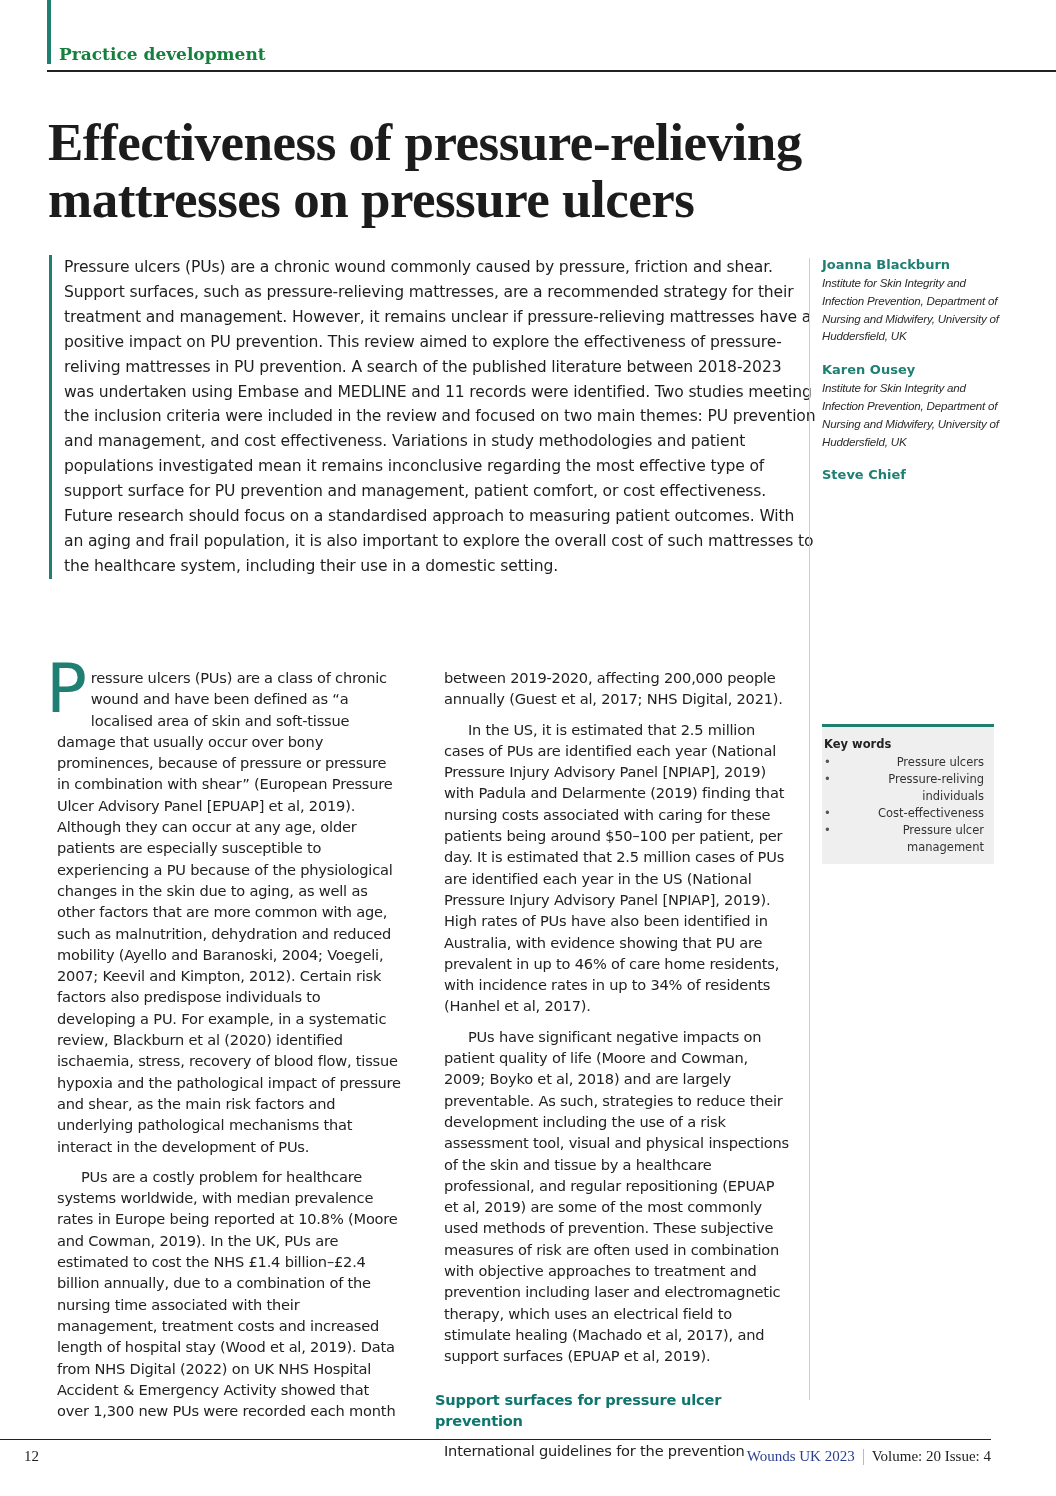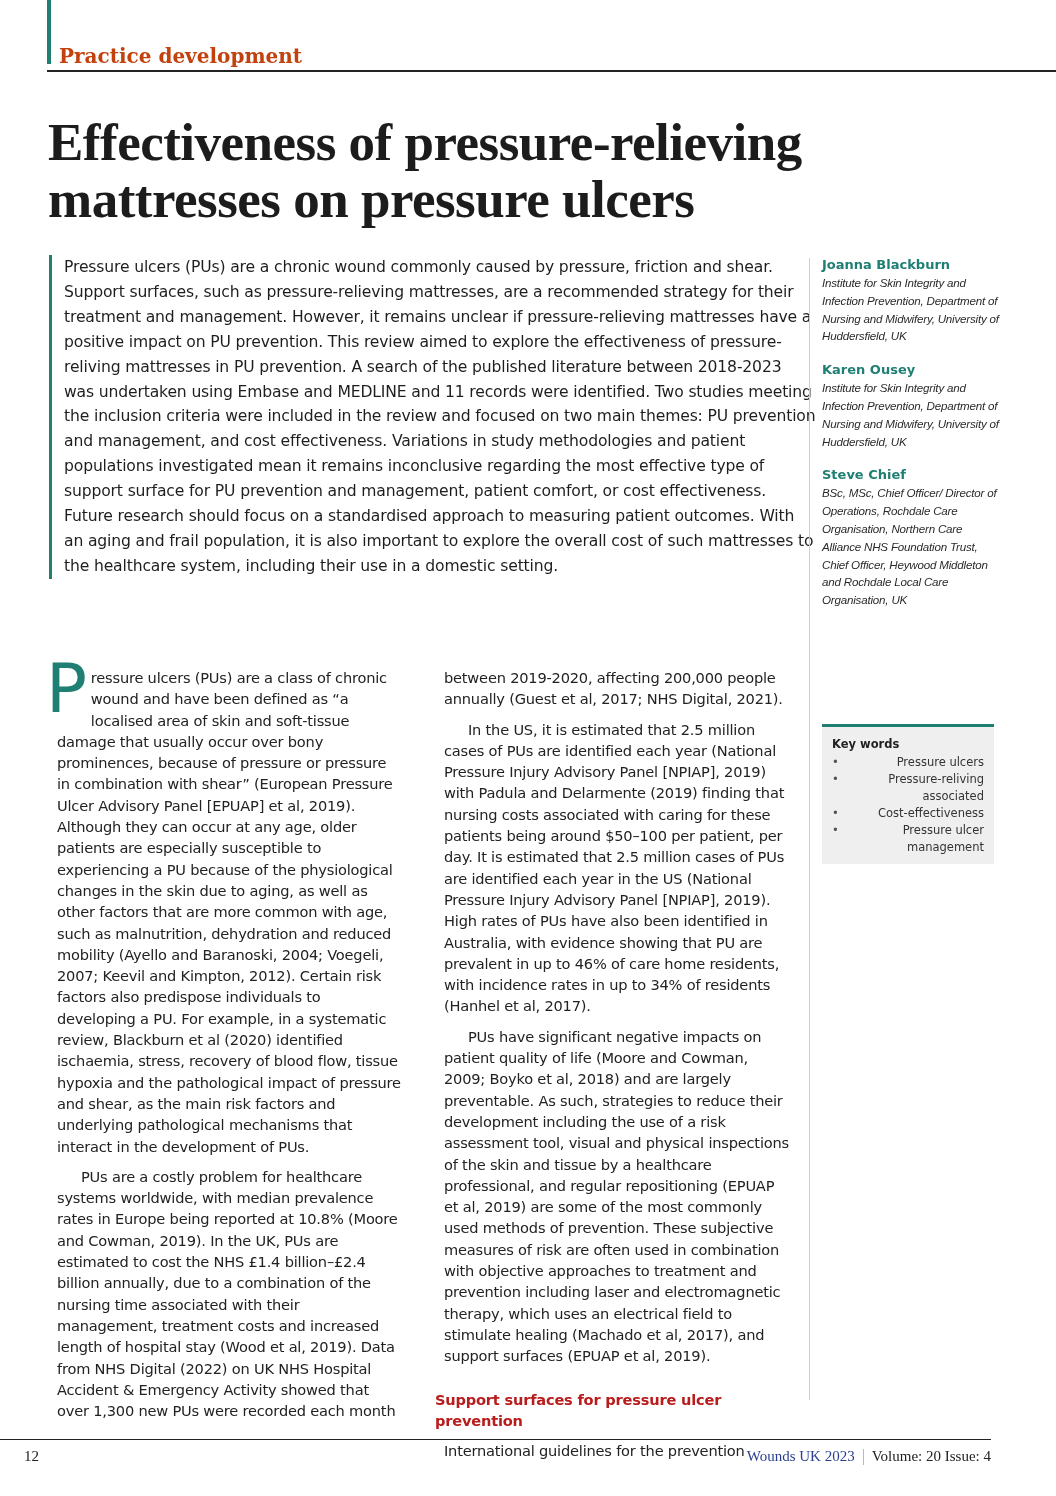--- a/index.html
+++ b/index.html
@@ -1,38 +1,38 @@
 <!DOCTYPE html>
 <html><head>
 <meta charset="utf-8">
 <style>
   html, body { margin: 0; padding: 0; background: #ffffff; }
   body { width: 1056px; height: 1496px; position: relative; overflow: hidden; font-family: "DejaVu Sans", sans-serif; color: #222; }
   .section-bar { position: absolute; left: 47px; top: 0; width: 4px; height: 64px; background: #1f7f72; }
-  .section-label { position: absolute; left: 59px; top: 44px; font-family: "DejaVu Serif", serif; font-weight: bold; font-size: 20px; color: #c2410c; }
+  .section-label { position: absolute; left: 59px; top: 44px; font-family: "DejaVu Serif", serif; font-weight: bold; font-size: 17px; color: #15803d; }
   .top-rule { position: absolute; left: 47px; right: 0; top: 70px; height: 2px; background: #222; }
   .title { position: absolute; left: 48px; top: 114px; width: 820px; margin: 0; font-family: Liberation Serif, serif; font-weight: bold; font-size: 53px; line-height: 57px; color: #1c1c1c; letter-spacing: -0.5px; }
   .abstract { position: absolute; left: 49px; top: 255px; width: 752px; border-left: 3px solid #1f7f72; padding-left: 12px; font-family: "DejaVu Sans", sans-serif; font-size: 15.6px; line-height: 24.9px; color: #1e1e1e; letter-spacing: -0.15px; }
   .divider-v { position: absolute; left: 809px; top: 258px; width: 1px; height: 1142px; background: #cfcfcf; }
   .authors { position: absolute; left: 822px; top: 256px; width: 180px; }
   .author { margin-bottom: 16px; }
   .author-name { font-family: "DejaVu Sans", sans-serif; font-weight: bold; font-size: 13px; color: #1f7f72; line-height: 18px; }
   .author-aff { font-family: Liberation Sans, sans-serif; font-style: italic; font-size: 11.6px; line-height: 17.8px; color: #2a2a2a; letter-spacing: -0.2px; }
-  .keywords { position: absolute; left: 822px; top: 724px; width: 172px; background: #efefef; border-top: 3px solid #1f7f72; padding: 10px 10px 8px 10px; box-sizing: border-box; }
+  .keywords { position: absolute; left: 822px; top: 724px; width: 172px; background: #efefef; border-top: 3px solid #1f7f72; padding: 10px 10px 8px 2px; box-sizing: border-box; }
   .kw-title { font-family: "DejaVu Sans", sans-serif; font-weight: bold; font-size: 11.5px; color: #222; margin-bottom: 3px; }
   .kw-list { list-style: none; margin: 0; padding: 0; text-align: right; }
   .kw-list li { position: relative; padding-left: 10px; font-size: 11.5px; line-height: 17px; color: #333; }
   .kw-list li::before { content: "•"; position: absolute; left: 0; top: 0; color: #555; }
   .col { position: absolute; font-family: "DejaVu Sans", sans-serif; font-size: 14.6px; line-height: 21.3px; color: #222; letter-spacing: -0.2px; }
   .col1 { left: 48px; top: 658px; width: 362px; }
   .col2 { left: 435px; top: 658px; width: 366px; }
   .col p { margin: 9px; }
   .col p.indent { text-indent: 24px; }
   .dropcap { float: left; font-family: "DejaVu Sans", sans-serif; font-size: 68px; line-height: 58px; color: #1f7f72; margin: 2px 4px 0 -2px; font-weight: normal; }
-  .subhead { margin: 22px 0 0 0; font-family: "DejaVu Sans", sans-serif; font-weight: bold; font-size: 14.6px; color: #b91c1c; }
+  .subhead { margin: 22px 0 0 0; font-family: "DejaVu Sans", sans-serif; font-weight: bold; font-size: 14.6px; color: #0f766e; }
   .bottom-rule { position: absolute; left: 0; right: 65px; top: 1439px; height: 1px; background: #222; }
   .page-num { position: absolute; left: 24px; top: 1448px; font-family: "Liberation Serif", serif; font-size: 15px; color: #222; }
   .footer-right { position: absolute; right: 65px; top: 1448px; font-family: "Liberation Serif", serif; font-size: 15px; color: #222; display: flex; align-items: center; }
   .journal { color: #2a3f8f; }
   .footer-sep { display: inline-block; width: 1px; height: 16px; background: #bbb; margin: 0 8px; }
 </style>
 </head>
 <body>
 
 <div class="section-bar"></div>
@@ -49,29 +49,28 @@
   <div class="author">
     <div class="author-name">Joanna Blackburn</div>
     <div class="author-aff">Institute for Skin Integrity and Infection Prevention, Department of Nursing and Midwifery, University of Huddersfield, UK</div>
   </div>
   <div class="author">
     <div class="author-name">Karen Ousey</div>
     <div class="author-aff">Institute for Skin Integrity and Infection Prevention, Department of Nursing and Midwifery, University of Huddersfield, UK</div>
   </div>
   <div class="author">
     <div class="author-name">Steve Chief</div>
-    <div class="author-aff">BSc, MSc, Chief Officer/ Director of Operations, Rochdale Care Organisation, Northern Care Alliance NHS Foundation Trust, Chief Officer, Heywood Middleton and Rochdale Local Care Organisation, UK</div>
   </div>
 </div>
 
 <div class="keywords">
   <div class="kw-title">Key words</div>
   <ul class="kw-list">
     <li>Pressure ulcers</li>
-    <li>Pressure-reliving associated</li>
+    <li>Pressure-reliving individuals</li>
     <li>Cost-effectiveness</li>
     <li>Pressure ulcer management</li>
   </ul>
 </div>
 
 <div class="col col1">
   <span class="dropcap">P</span>
   <p>ressure ulcers (PUs) are a class of chronic wound and have been defined as “a localised area of skin and soft-tissue damage that usually occur over bony prominences, because of pressure or pressure in combination with shear” (European Pressure Ulcer Advisory Panel [EPUAP] et al, 2019). Although they can occur at any age, older patients are especially susceptible to experiencing a PU because of the physiological changes in the skin due to aging, as well as other factors that are more common with age, such as malnutrition, dehydration and reduced mobility (Ayello and Baranoski, 2004; Voegeli, 2007; Keevil and Kimpton, 2012). Certain risk factors also predispose individuals to developing a PU. For example, in a systematic review, Blackburn et al (2020) identified ischaemia, stress, recovery of blood flow, tissue hypoxia and the pathological impact of pressure and shear, as the main risk factors and underlying pathological mechanisms that interact in the development of PUs.</p>
   <p class="indent">PUs are a costly problem for healthcare systems worldwide, with median prevalence rates in Europe being reported at 10.8% (Moore and Cowman, 2019). In the UK, PUs are estimated to cost the NHS £1.4 billion–£2.4 billion annually, due to a combination of the nursing time associated with their management, treatment costs and increased length of hospital stay (Wood et al, 2019). Data from NHS Digital (2022) on UK NHS Hospital Accident &amp; Emergency Activity showed that over 1,300 new PUs were recorded each month</p>
 </div>

